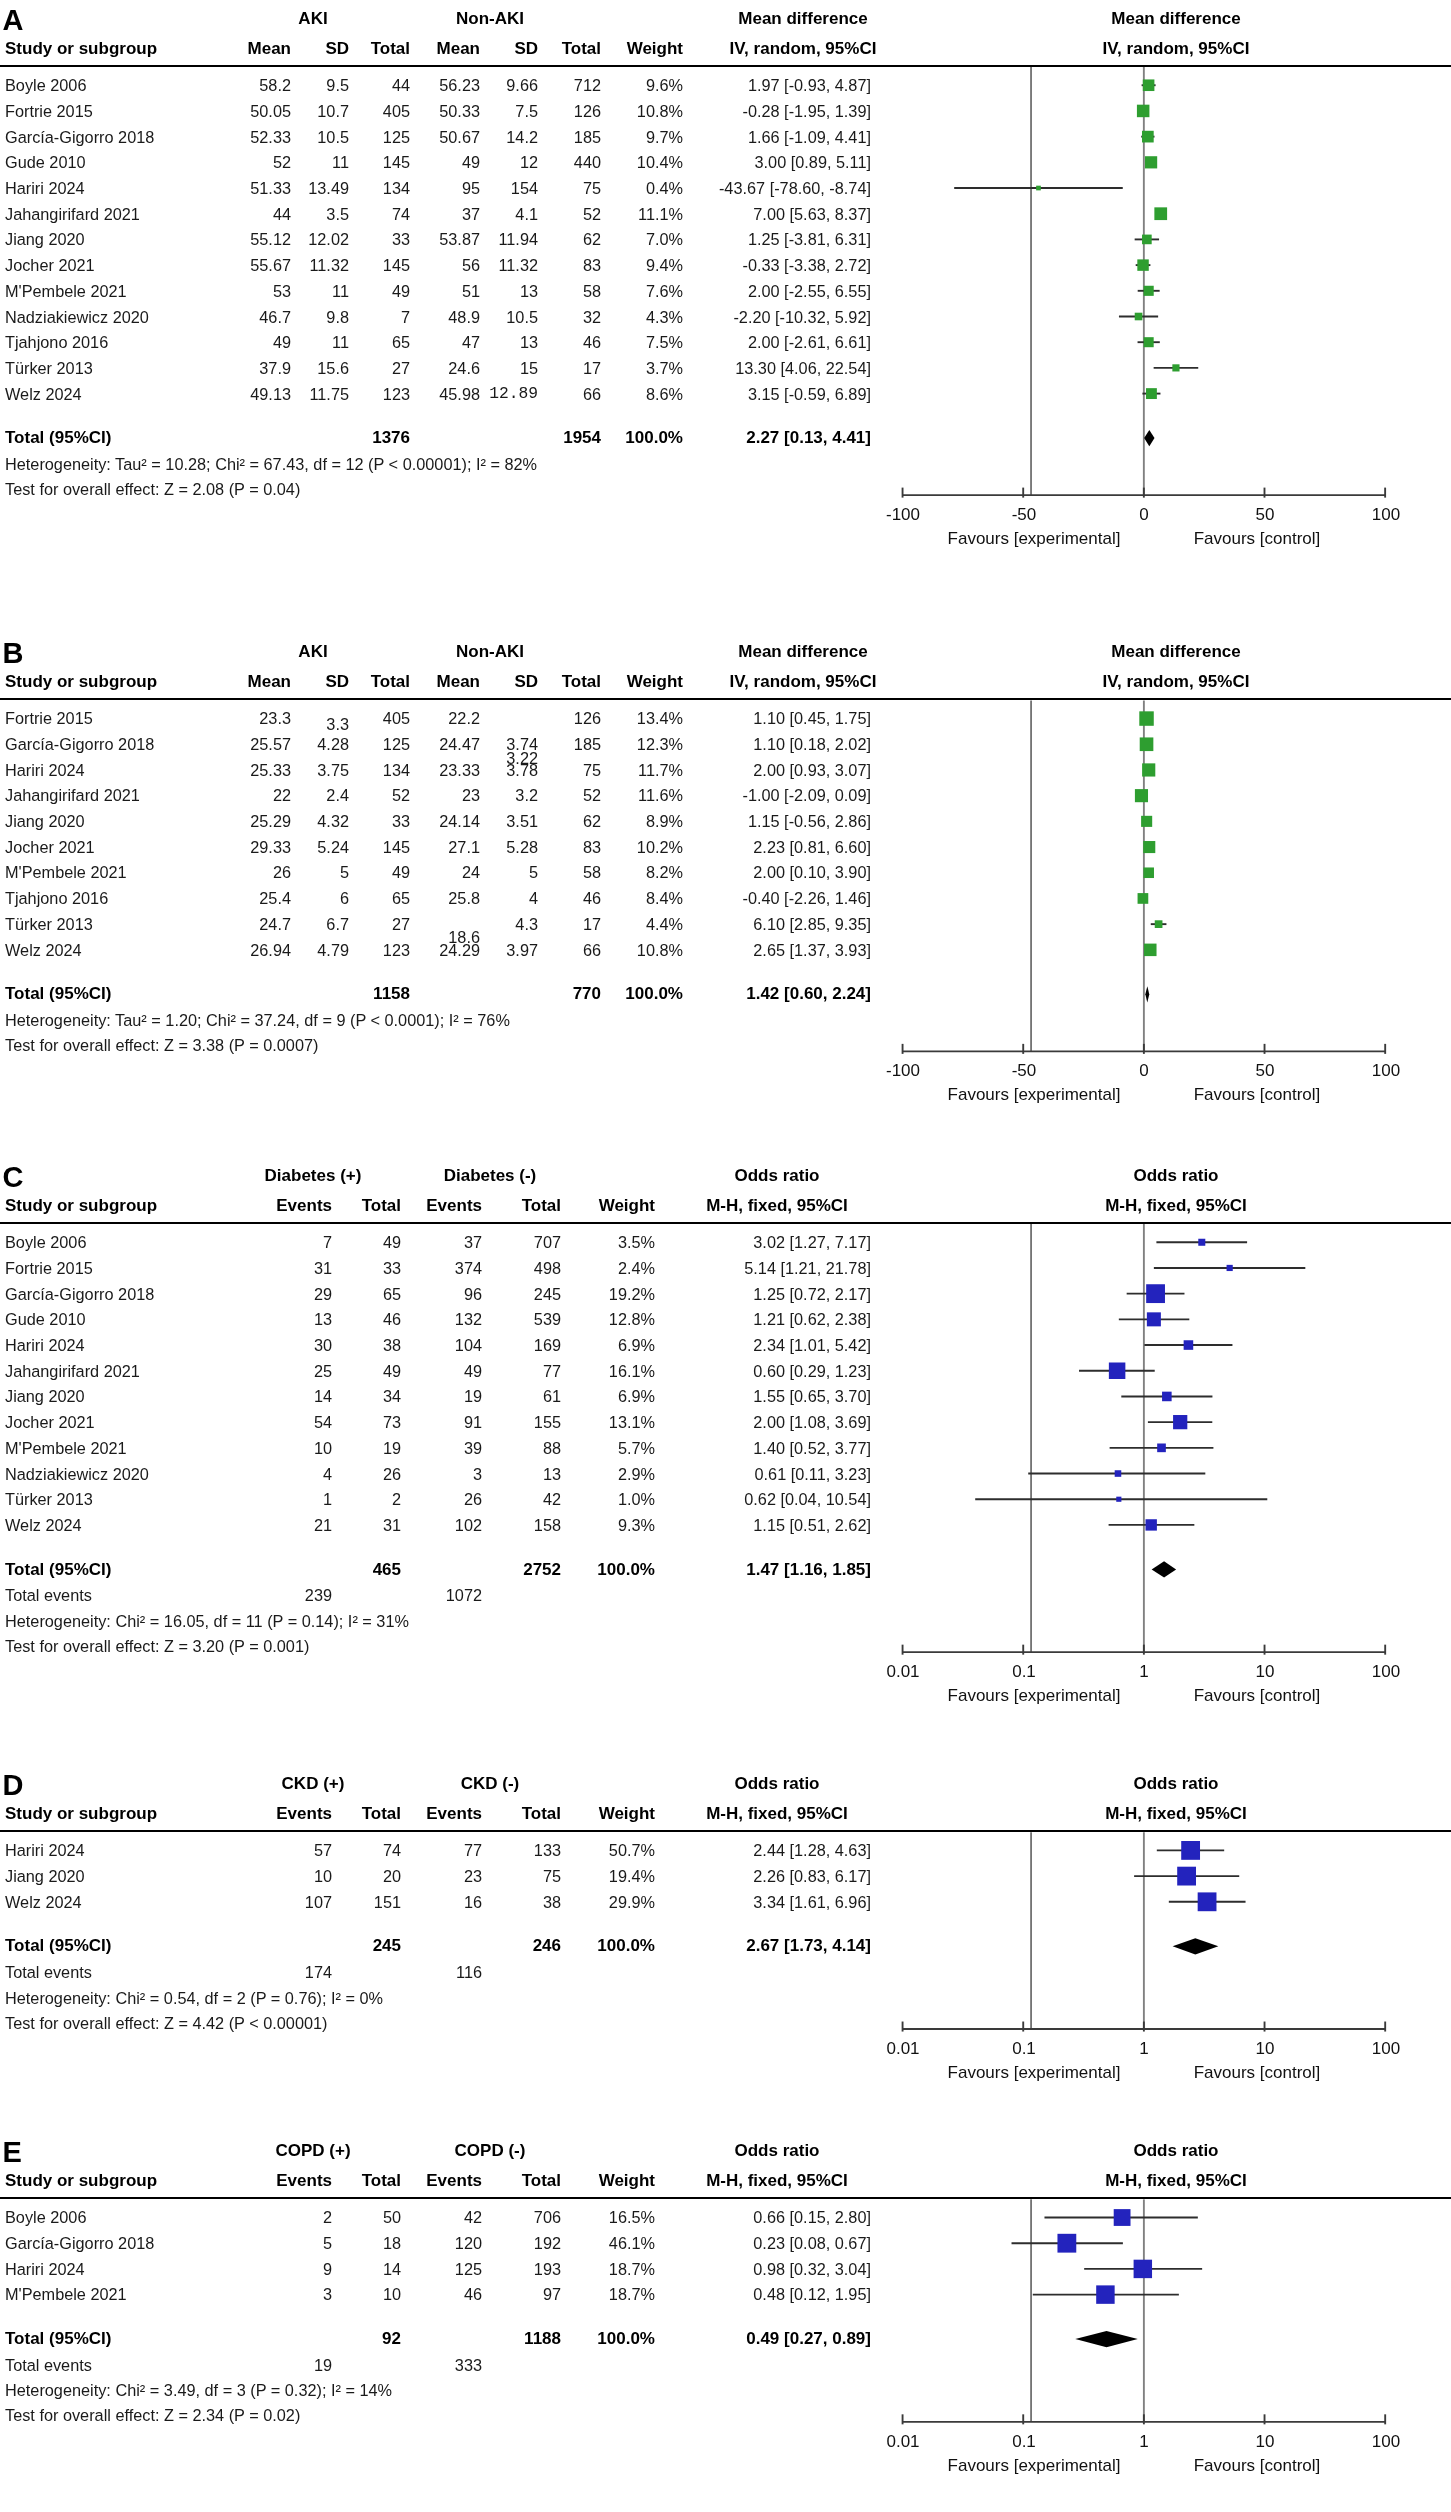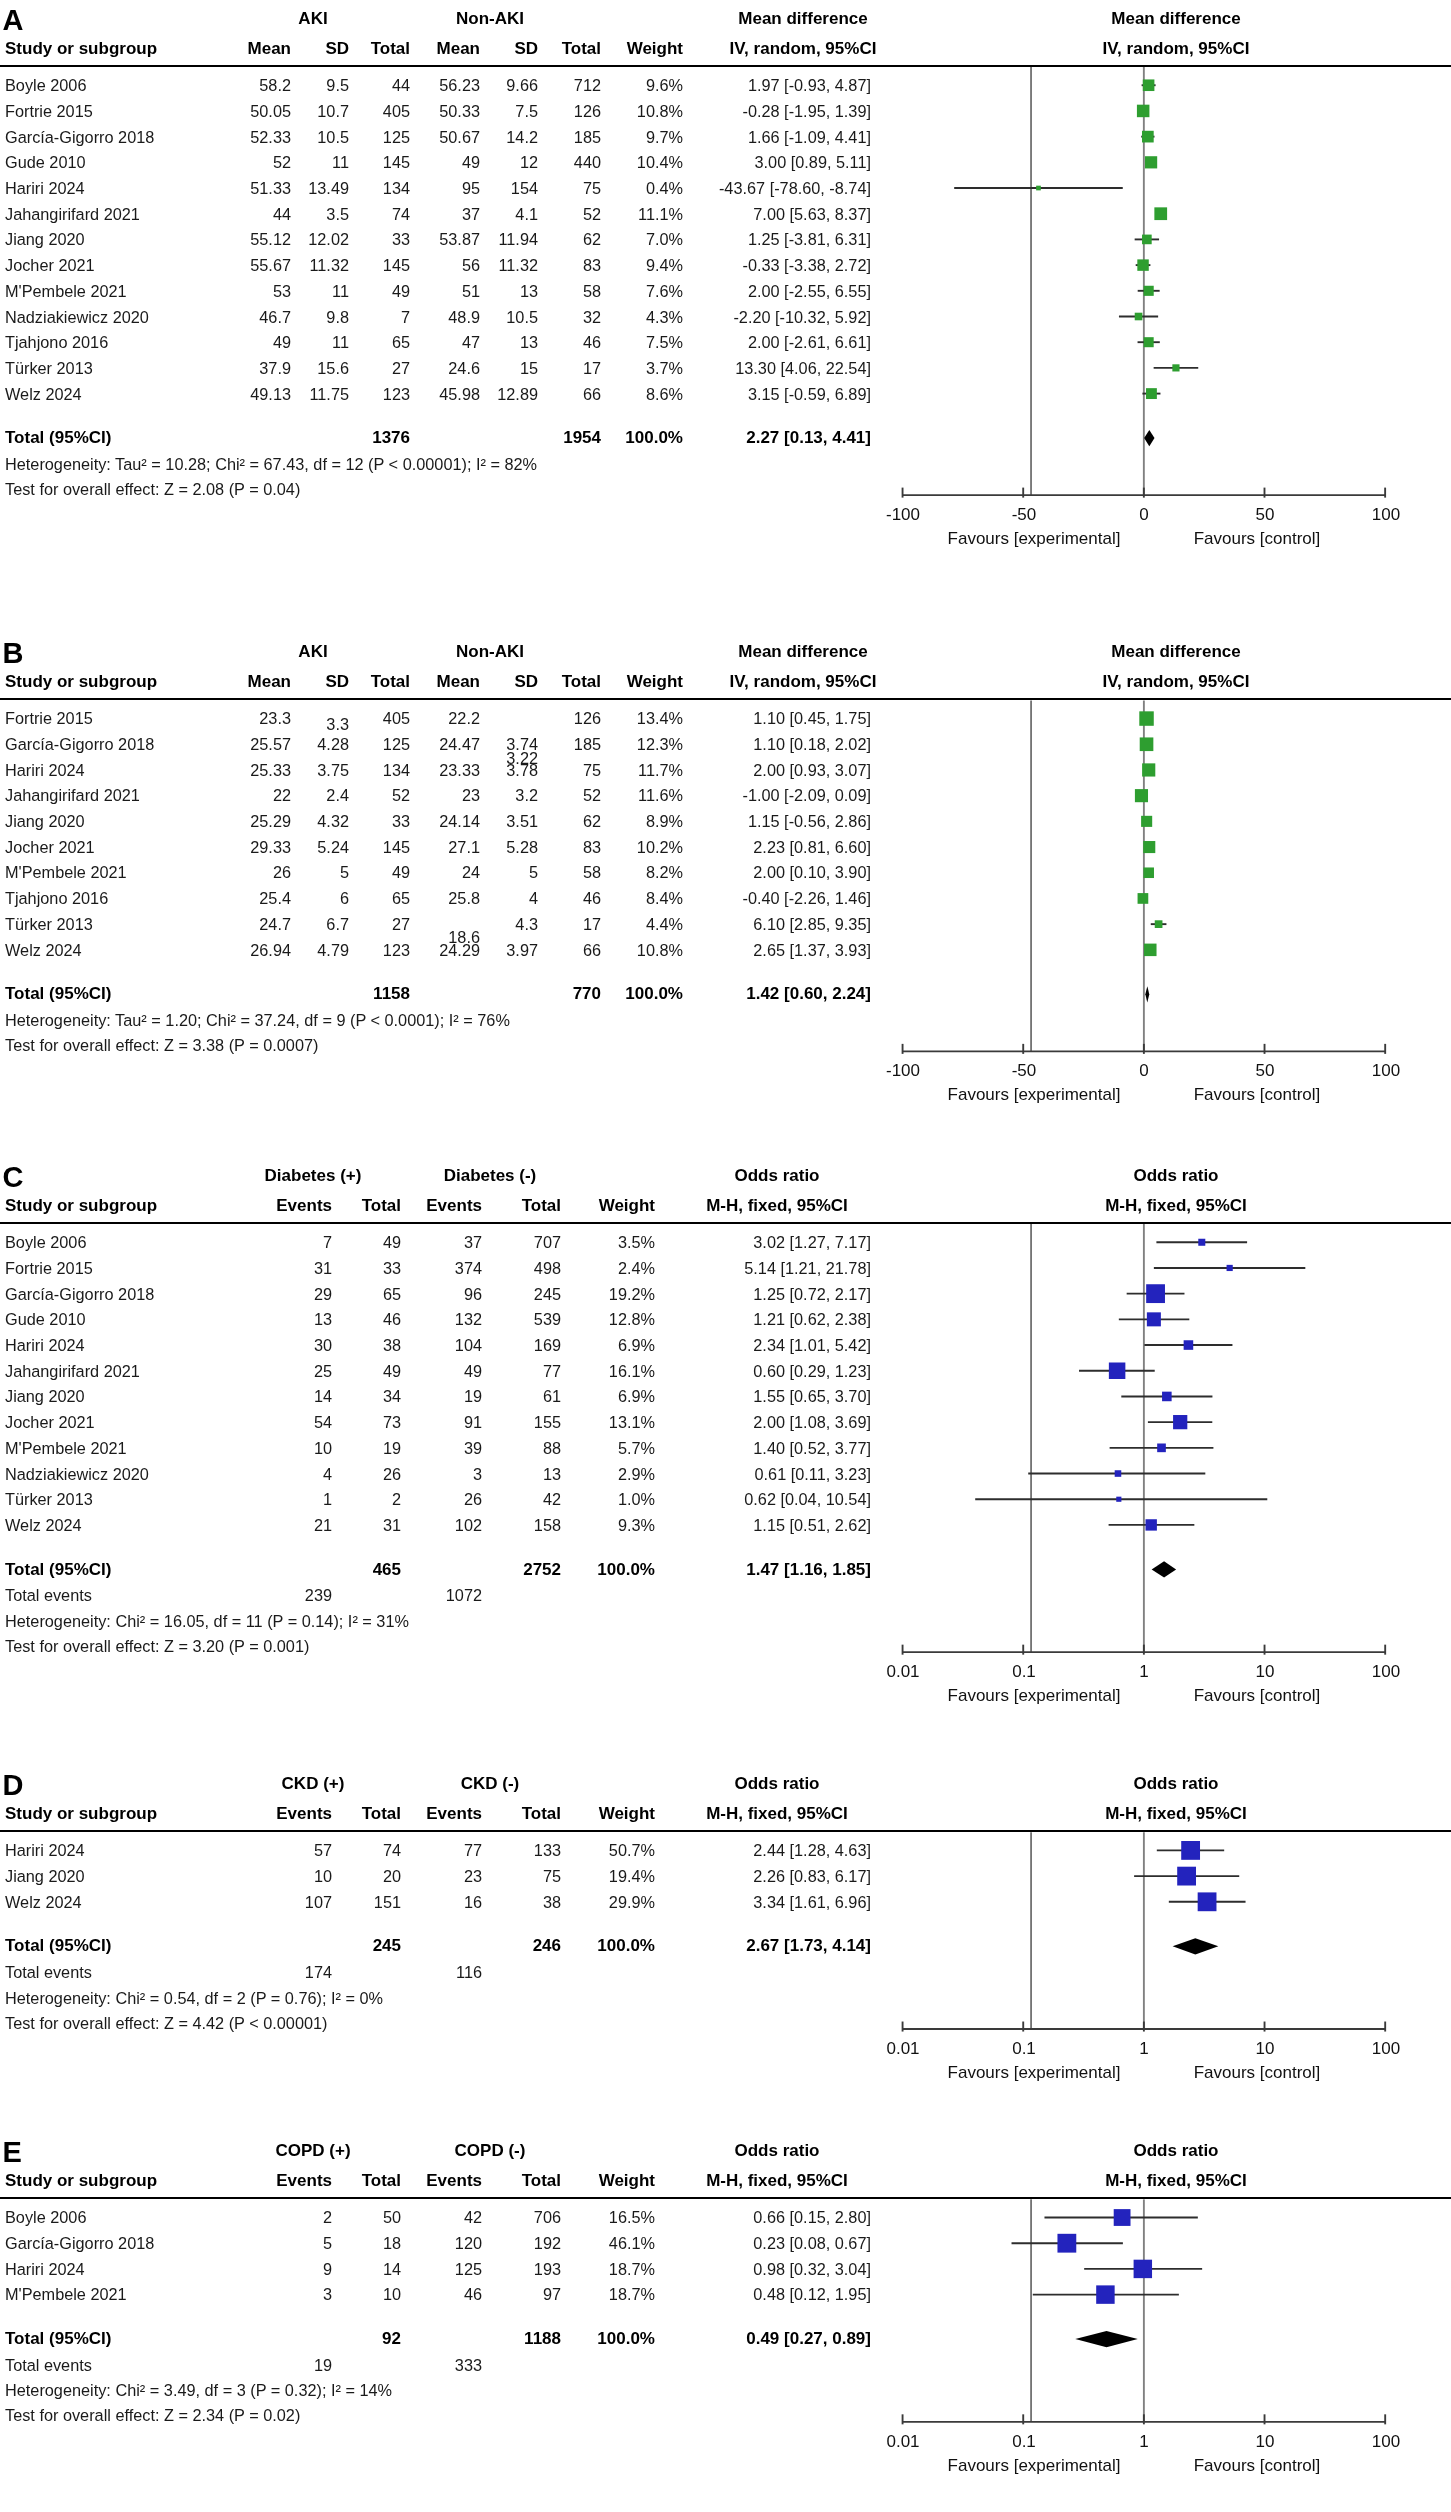--- a/index.html
+++ b/index.html
@@ -151,21 +151,21 @@
       <div class="t row" style="right: 971px; top: 358px;">24.6</div>
       <div class="t row" style="right: 913px; top: 358px;">15</div>
       <div class="t row" style="right: 850px; top: 358px;">17</div>
       <div class="t row" style="right: 768px; top: 358px;">3.7%</div>
       <div class="t row" style="right: 580px; top: 358px;">13.30 [4.06, 22.54]</div>
       <div class="t row" style="left: 5px; top: 384px;">Welz 2024</div>
       <div class="t row" style="right: 1160px; top: 384px;">49.13</div>
       <div class="t row" style="right: 1102px; top: 384px;">11.75</div>
       <div class="t row" style="right: 1041px; top: 384px;">123</div>
       <div class="t row" style="right: 971px; top: 384px;">45.98</div>
-      <div class="t row" style="right: 913px; top: 384px;">12.89</div>
+      <div class="t row" style="right: 913px; top: 384px; font-family: Liberation Mono, monospace;">12.89</div>
       <div class="t row" style="right: 850px; top: 384px;">66</div>
       <div class="t row" style="right: 768px; top: 384px;">8.6%</div>
       <div class="t row" style="right: 580px; top: 384px;">3.15 [-0.59, 6.89]</div>
       <div class="t tot" style="left: 5px; top: 428px;">Total (95%CI)</div>
       <div class="t tot" style="right: 1041px; top: 428px;">1376</div>
       <div class="t tot" style="right: 850px; top: 428px;">1954</div>
       <div class="t tot" style="right: 768px; top: 428px;">100.0%</div>
       <div class="t tot" style="right: 580px; top: 428px;">2.27 [0.13, 4.41]</div>
       <div class="t meta" style="left: 5px; top: 454px;">Heterogeneity: Tau² = 10.28; Chi² = 67.43, df = 12 (P &lt; 0.00001); I² = 82%</div>
       <div class="t meta" style="left: 5px; top: 479px;">Test for overall effect: Z = 2.08 (P = 0.04)</div>

